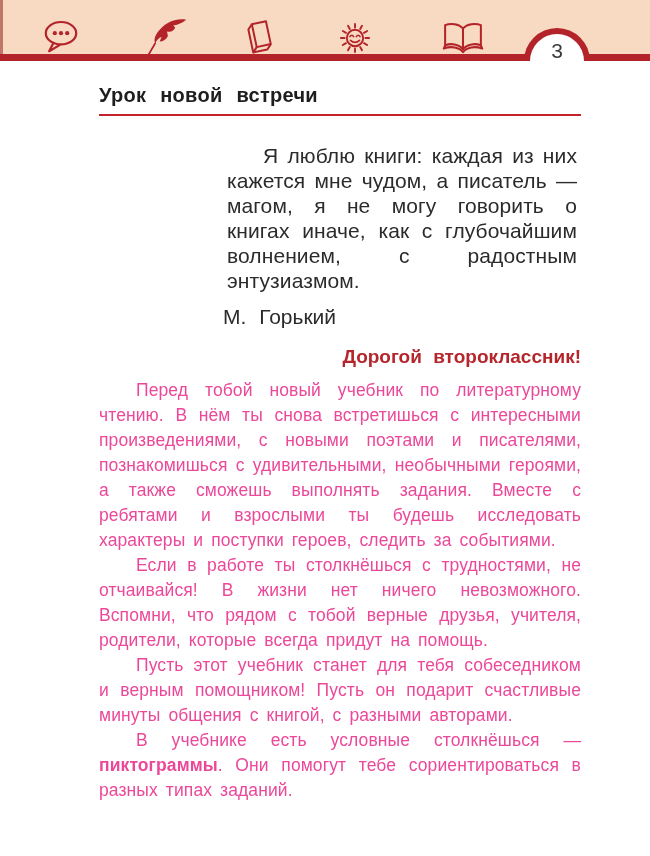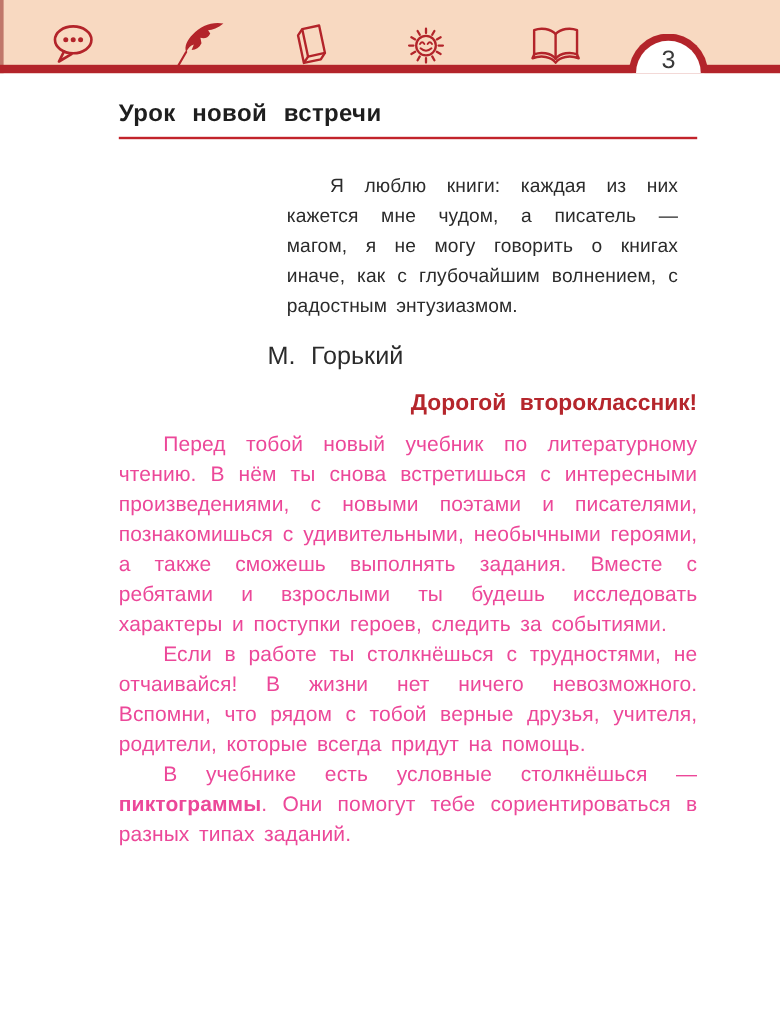--- a/index.html
+++ b/index.html
@@ -92,22 +92,22 @@
   .title-rule {
     margin-top: 8px;
     height: 2px;
     background: #c2232b;
   }
   .epigraph {
     margin-top: 27px;
     margin-left: 124px;
   }
   .epigraph p {
-    margin: 16px;
-    font-size: 16px;
+    margin: 4px;
+    font-size: 21px;
     line-height: 25px;
     text-align: justify;
     text-indent: 36px;
     word-spacing: 3px;
     letter-spacing: 0.1px;
     color: #2b2b2b;
   }
   .attribution {
     margin-top: 11px;
     text-align: left;
@@ -207,17 +207,18 @@
     <div class="epigraph">
       <p>Я люблю книги: каждая из них кажется мне чудом, а писатель — магом, я не могу говорить о книгах иначе, как с глубочайшим волнением, с радостным энтузиазмом.</p>
       <div class="attribution">М. Горький</div>
     </div>
 
     <h2 class="greeting">Дорогой второклассник!</h2>
 
     <div class="body-text">
       <p><span>Перед тобой новый учебник по литературному чтению. В нём ты снова встретишься с интересными произведениями, с новыми поэтами и писателями, познакомишься с удивительными, необычными героями, а также сможешь выполнять задания. Вместе с ребятами и взрослыми ты будешь исследовать характеры и поступки героев, следить за событиями.</span></p>
       <p><span>Если в работе ты столкнёшься с трудностями, не отчаивайся! В жизни нет ничего невозможного. Вспомни, что рядом с тобой верные друзья, учителя, родители, которые всегда придут на помощь.</span></p>
+      <p><span>Пусть этот учебник станет для тебя собеседником и верным помощником! Пусть он подарит счастливые минуты общения с книгой, с разными авторами.</span></p>
       <p><span>В учебнике есть условные столкнёшься — </span><b>пиктограммы</b><span>. Они помогут тебе сориентироваться в разных типах заданий.</span></p>
     </div>
 
   </main>
 </div>
 
 </body></html>

